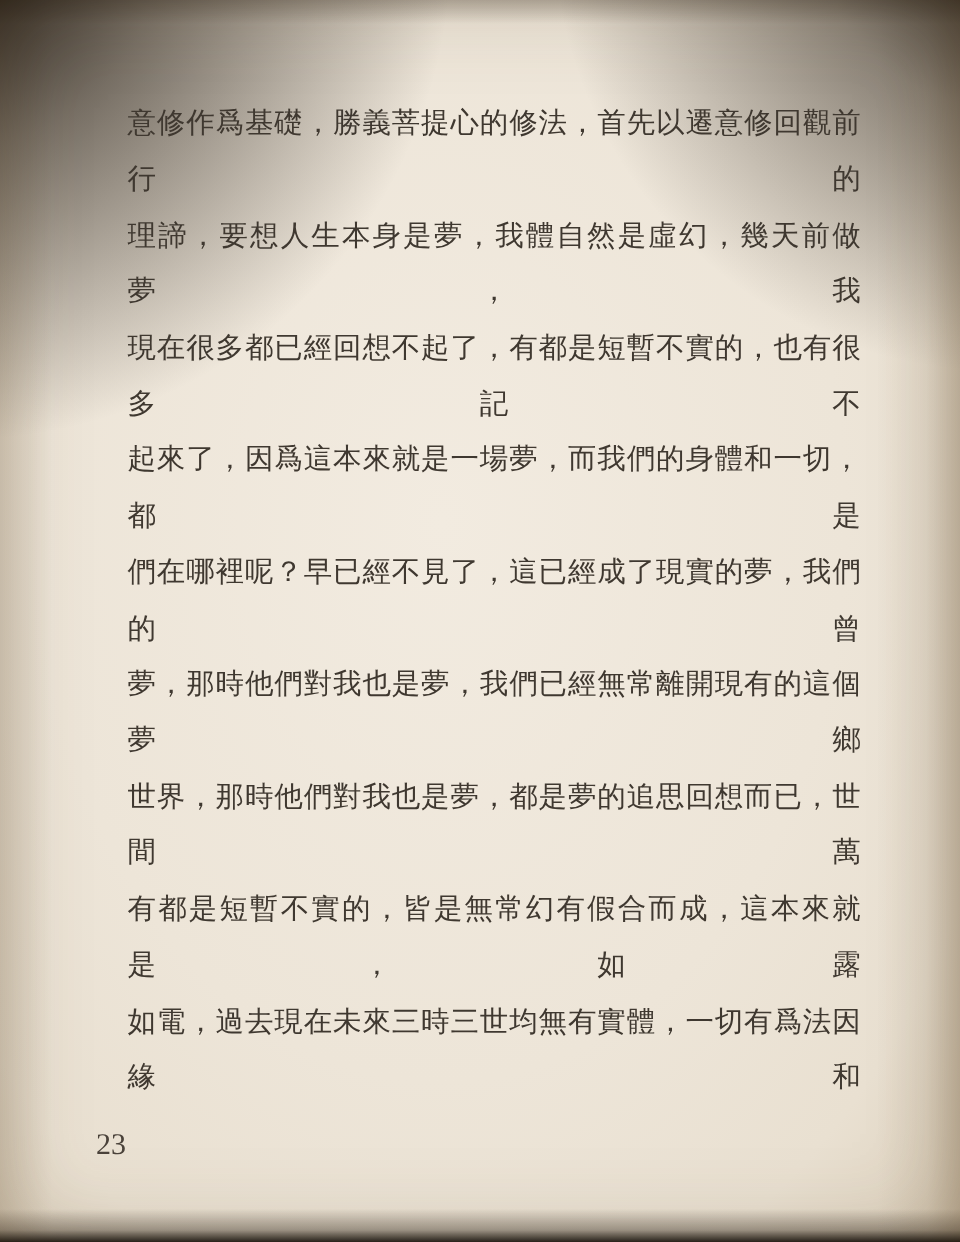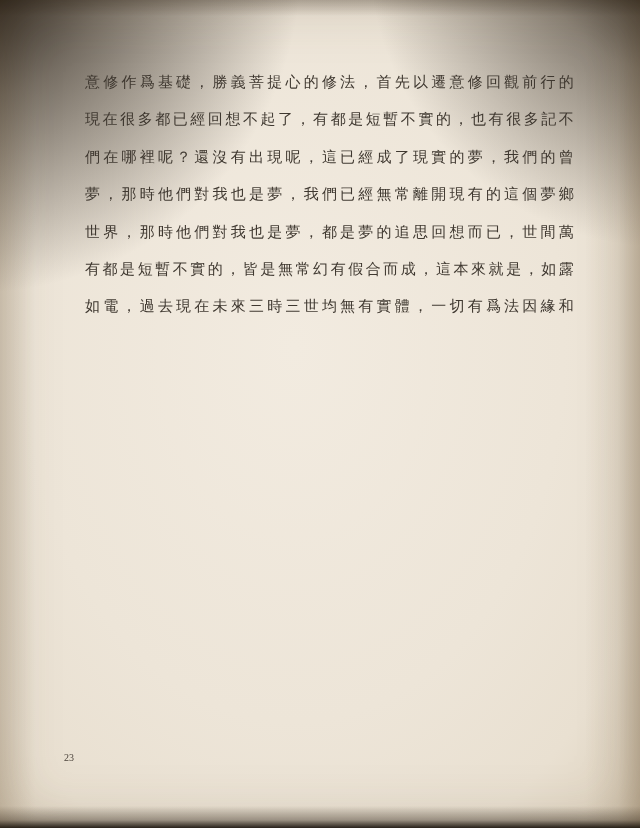--- a/index.html
+++ b/index.html
@@ -21,45 +21,47 @@
       radial-gradient(ellipse at 46% 42%, #f2ebe0 0%, #ede5d8 55%, #e9e0d1 80%, #ddd1bd 100%);
     box-shadow: inset 0 0 60px rgba(90,70,45,0.25);
   }
   .text-block{
     position:absolute;
     left:85px; top:64px;
     width:489px;
     color:#3f3830;
   }
   .line{
-    font-size:15px;
+    font-size:19px;
     line-height:37.4px;
     white-space:nowrap;
     letter-spacing:0.2px;
   }
   .line.just{
     white-space:normal;
     text-align:justify;
     text-align-last:justify;
   }
   .page-number{
     position:absolute;
     left:64px; top:752px;
-    font-size:10px;
+    font-size:20px;
     color:#4a423a;
     font-family:"Liberation Serif","DejaVu Serif",serif;
   }
 </style>
 </head>
 <body>
 
 <div class="page">
   <div class="text-block">
       <div class="line just"><span>意修作爲基礎，勝義菩提心的修法，首先以遷意修回觀前行的</span></div>
+      <div class="line just"><span>理諦，要想人生本身是夢，我體自然是虛幻，幾天前做夢，我</span></div>
       <div class="line just"><span>現在很多都已經回想不起了，有都是短暫不實的，也有很多記不</span></div>
-      <div class="line just"><span>們在哪裡呢？還沒有出現呢，這已經成了現實的夢，我們的曾</span></div>
+      <div class="line just"><span>起來了，因爲這本來就是一場夢，而我們的身體和一切，都是</span></div>
+      <div class="line just"><span>們在哪裡呢？早已經不見了，這已經成了現實的夢，我們的曾</span></div>
       <div class="line just"><span>夢，那時他們對我也是夢，我們已經無常離開現有的這個夢鄉</span></div>
       <div class="line just"><span>世界，那時他們對我也是夢，都是夢的追思回想而已，世間萬</span></div>
       <div class="line just"><span>有都是短暫不實的，皆是無常幻有假合而成，這本來就是，如露</span></div>
       <div class="line just"><span>如電，過去現在未來三時三世均無有實體，一切有爲法因緣和</span></div>
     </div>
   <div class="page-number">23</div>
 </div>
 
 </body></html>

